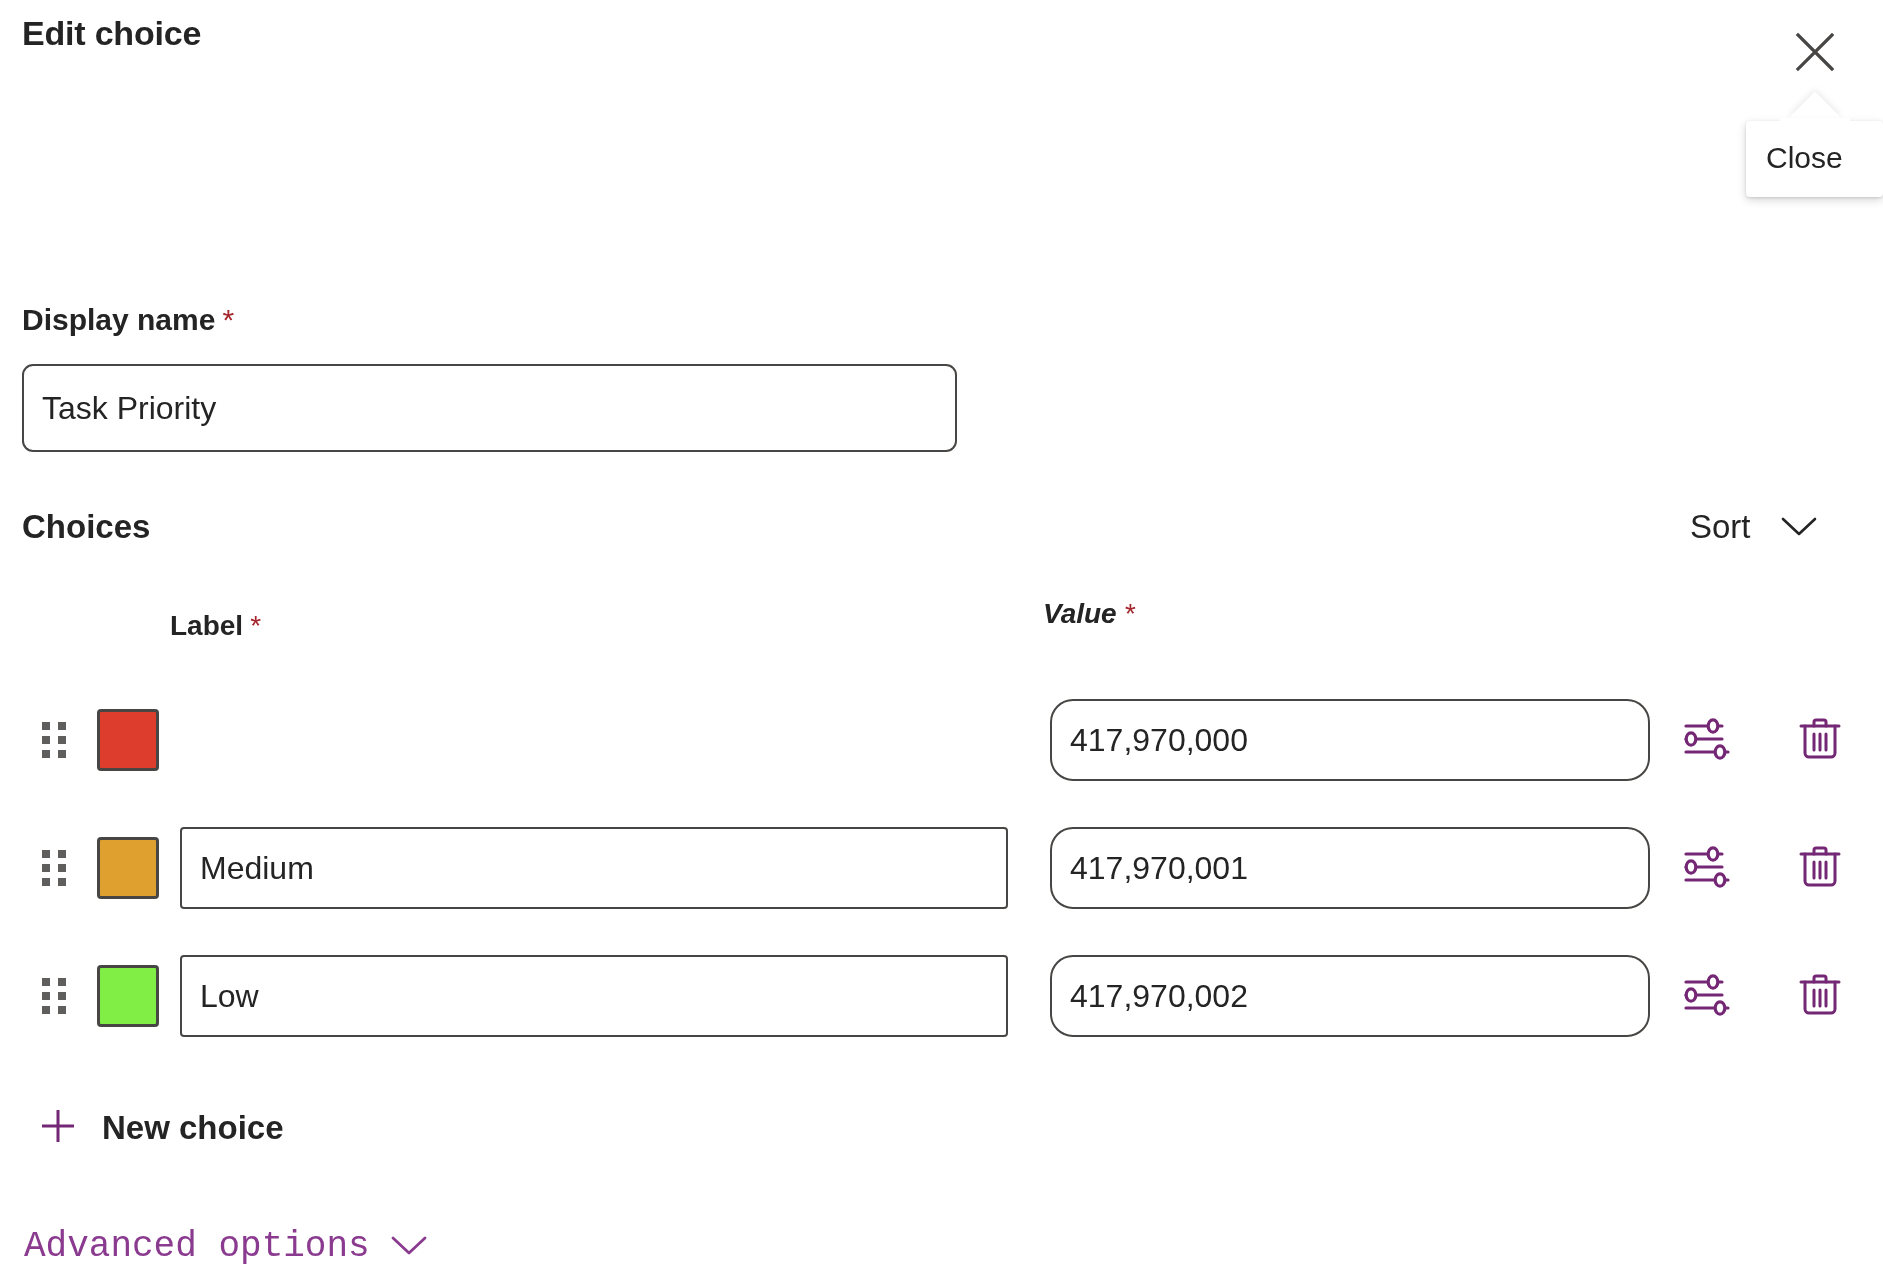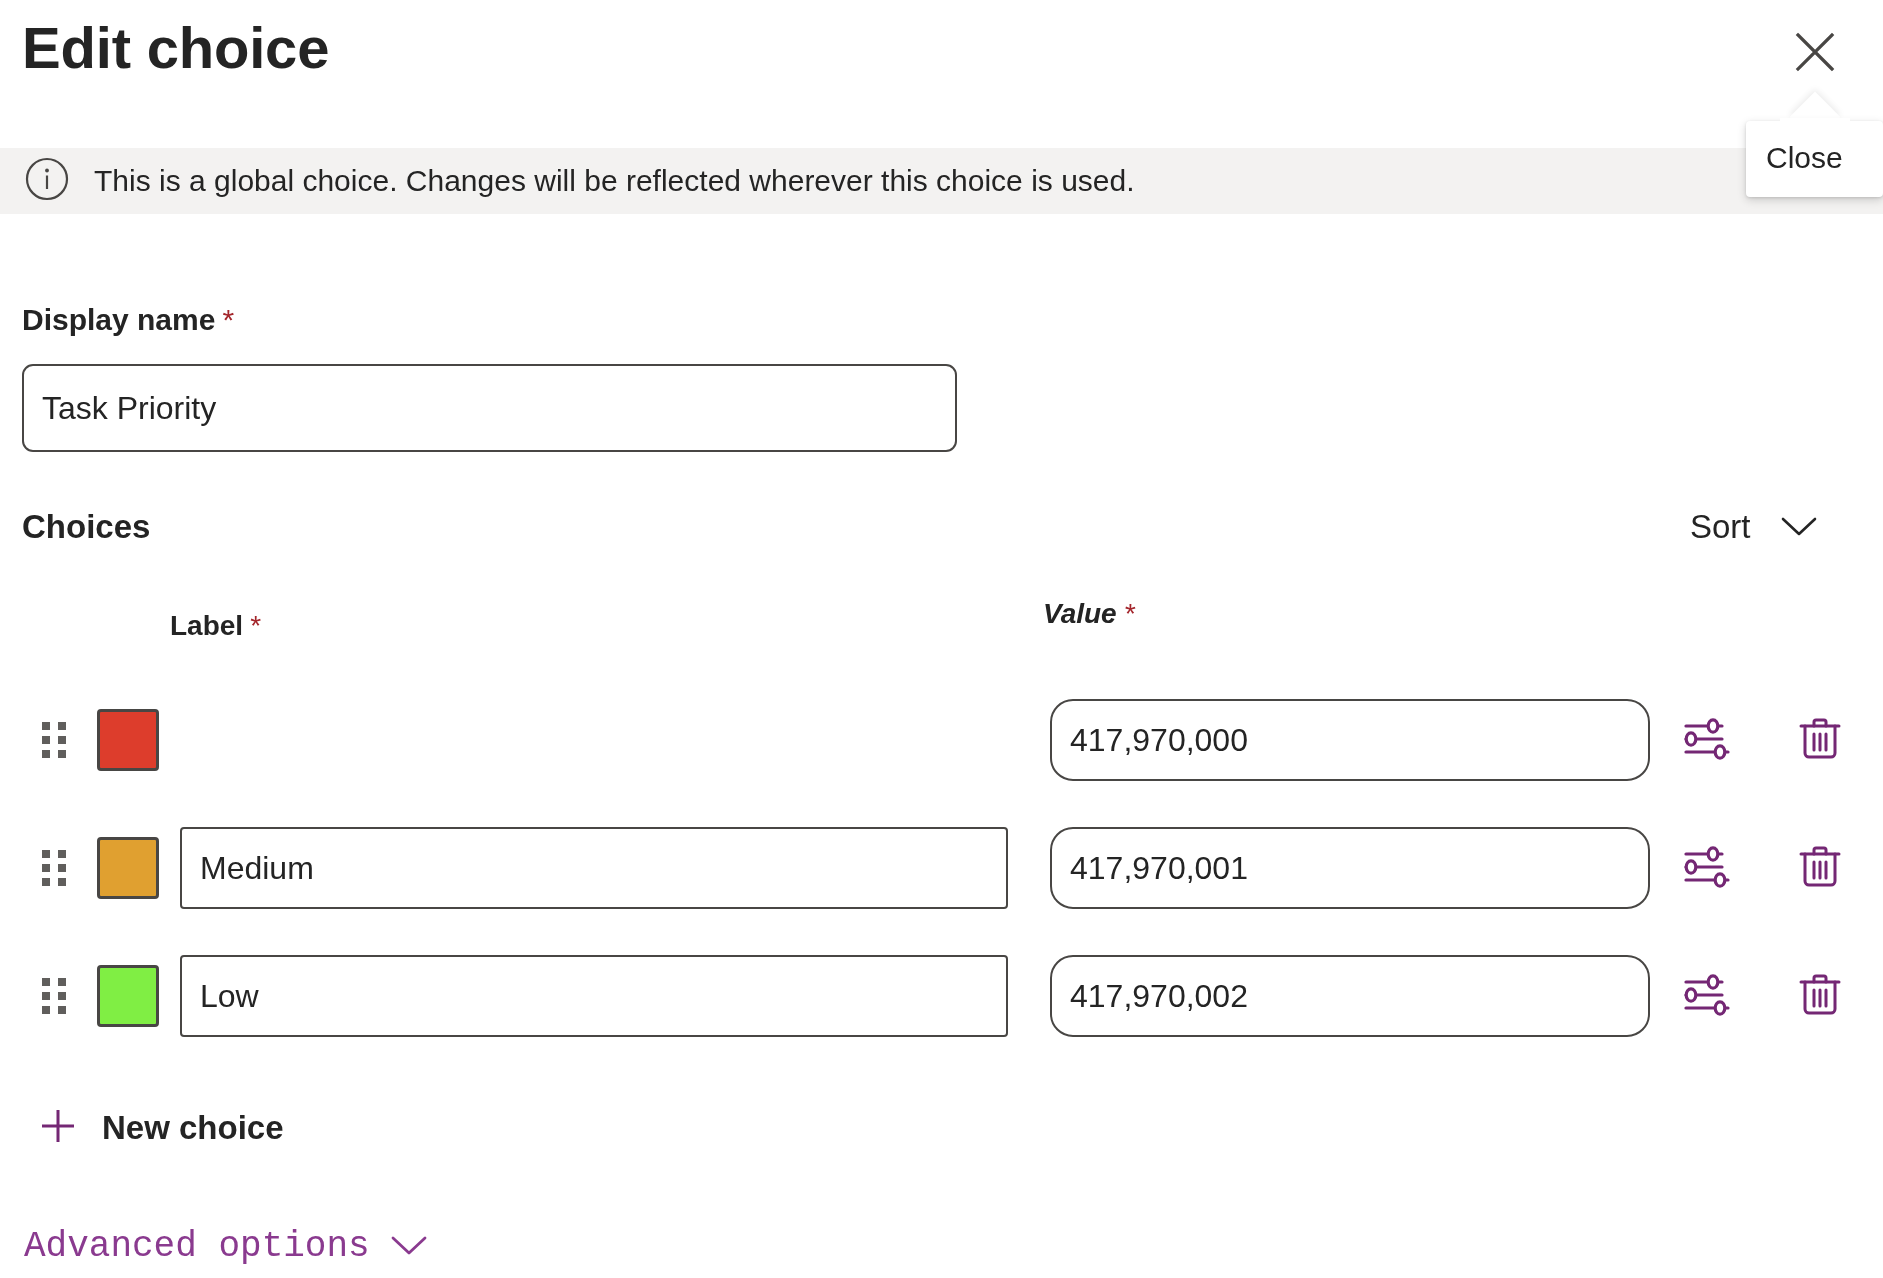--- a/index.html
+++ b/index.html
@@ -12,21 +12,21 @@
   }
   .panel { position: relative; width: 1883px; height: 1278px; background: #ffffff; }
 
   
   .header {
     position: absolute; top: 0; left: 0; width: 1883px; height: 148px;
     background: #ffffff;
   }
   .page-title {
     position: absolute; left: 22px; top: 14px;
-    font-size: 58px; font-weight: 700; color: #242424;
+    font-size: 34px; font-weight: 700; color: #242424;
     letter-spacing: -0.2px; white-space: nowrap;
   }
   .close-btn {
     position: absolute; left: 1772px; top: 14px;
     width: 86px; height: 76px;
     display: flex; align-items: center; justify-content: center;
     background: transparent; border: none; cursor: pointer;
   }
   .close-btn svg { display: block; }
 
@@ -174,30 +174,20 @@
       </span>
     </button>
   </div>
 
   <div class="tooltip-arrow"></div>
   <div class="tooltip-arrow-mask"></div>
   <div class="tooltip">
     <div class="tooltip-label">Close</div>
   </div>
 
-  <div class="info-banner">
-    <span class="info-icon">
-      <svg width="46" height="46" viewBox="0 0 46 46" aria-hidden="true">
-        <circle cx="23" cy="23" r="20" fill="none" stroke="#484644" stroke-width="2.2"></circle>
-        <circle cx="23" cy="14.5" r="1.9" fill="#484644"></circle>
-        <path d="M23 19.5 L23 33" stroke="#484644" stroke-width="2.2" stroke-linecap="butt"></path>
-      </svg>
-    </span>
-    <span class="info-text">This is a global choice. Changes will be reflected wherever this choice is used.</span>
-  </div>
 
   <div class="field-label display-name-label">
     <span>Display name</span><span class="req">*</span>
   </div>
   <input class="text-input display-name-input" type="text" value="Task Priority" style="">
 
   <div class="choices-heading">Choices</div>
   <button class="sort-btn">
     <span class="sort-label">Sort</span>
     <span>

